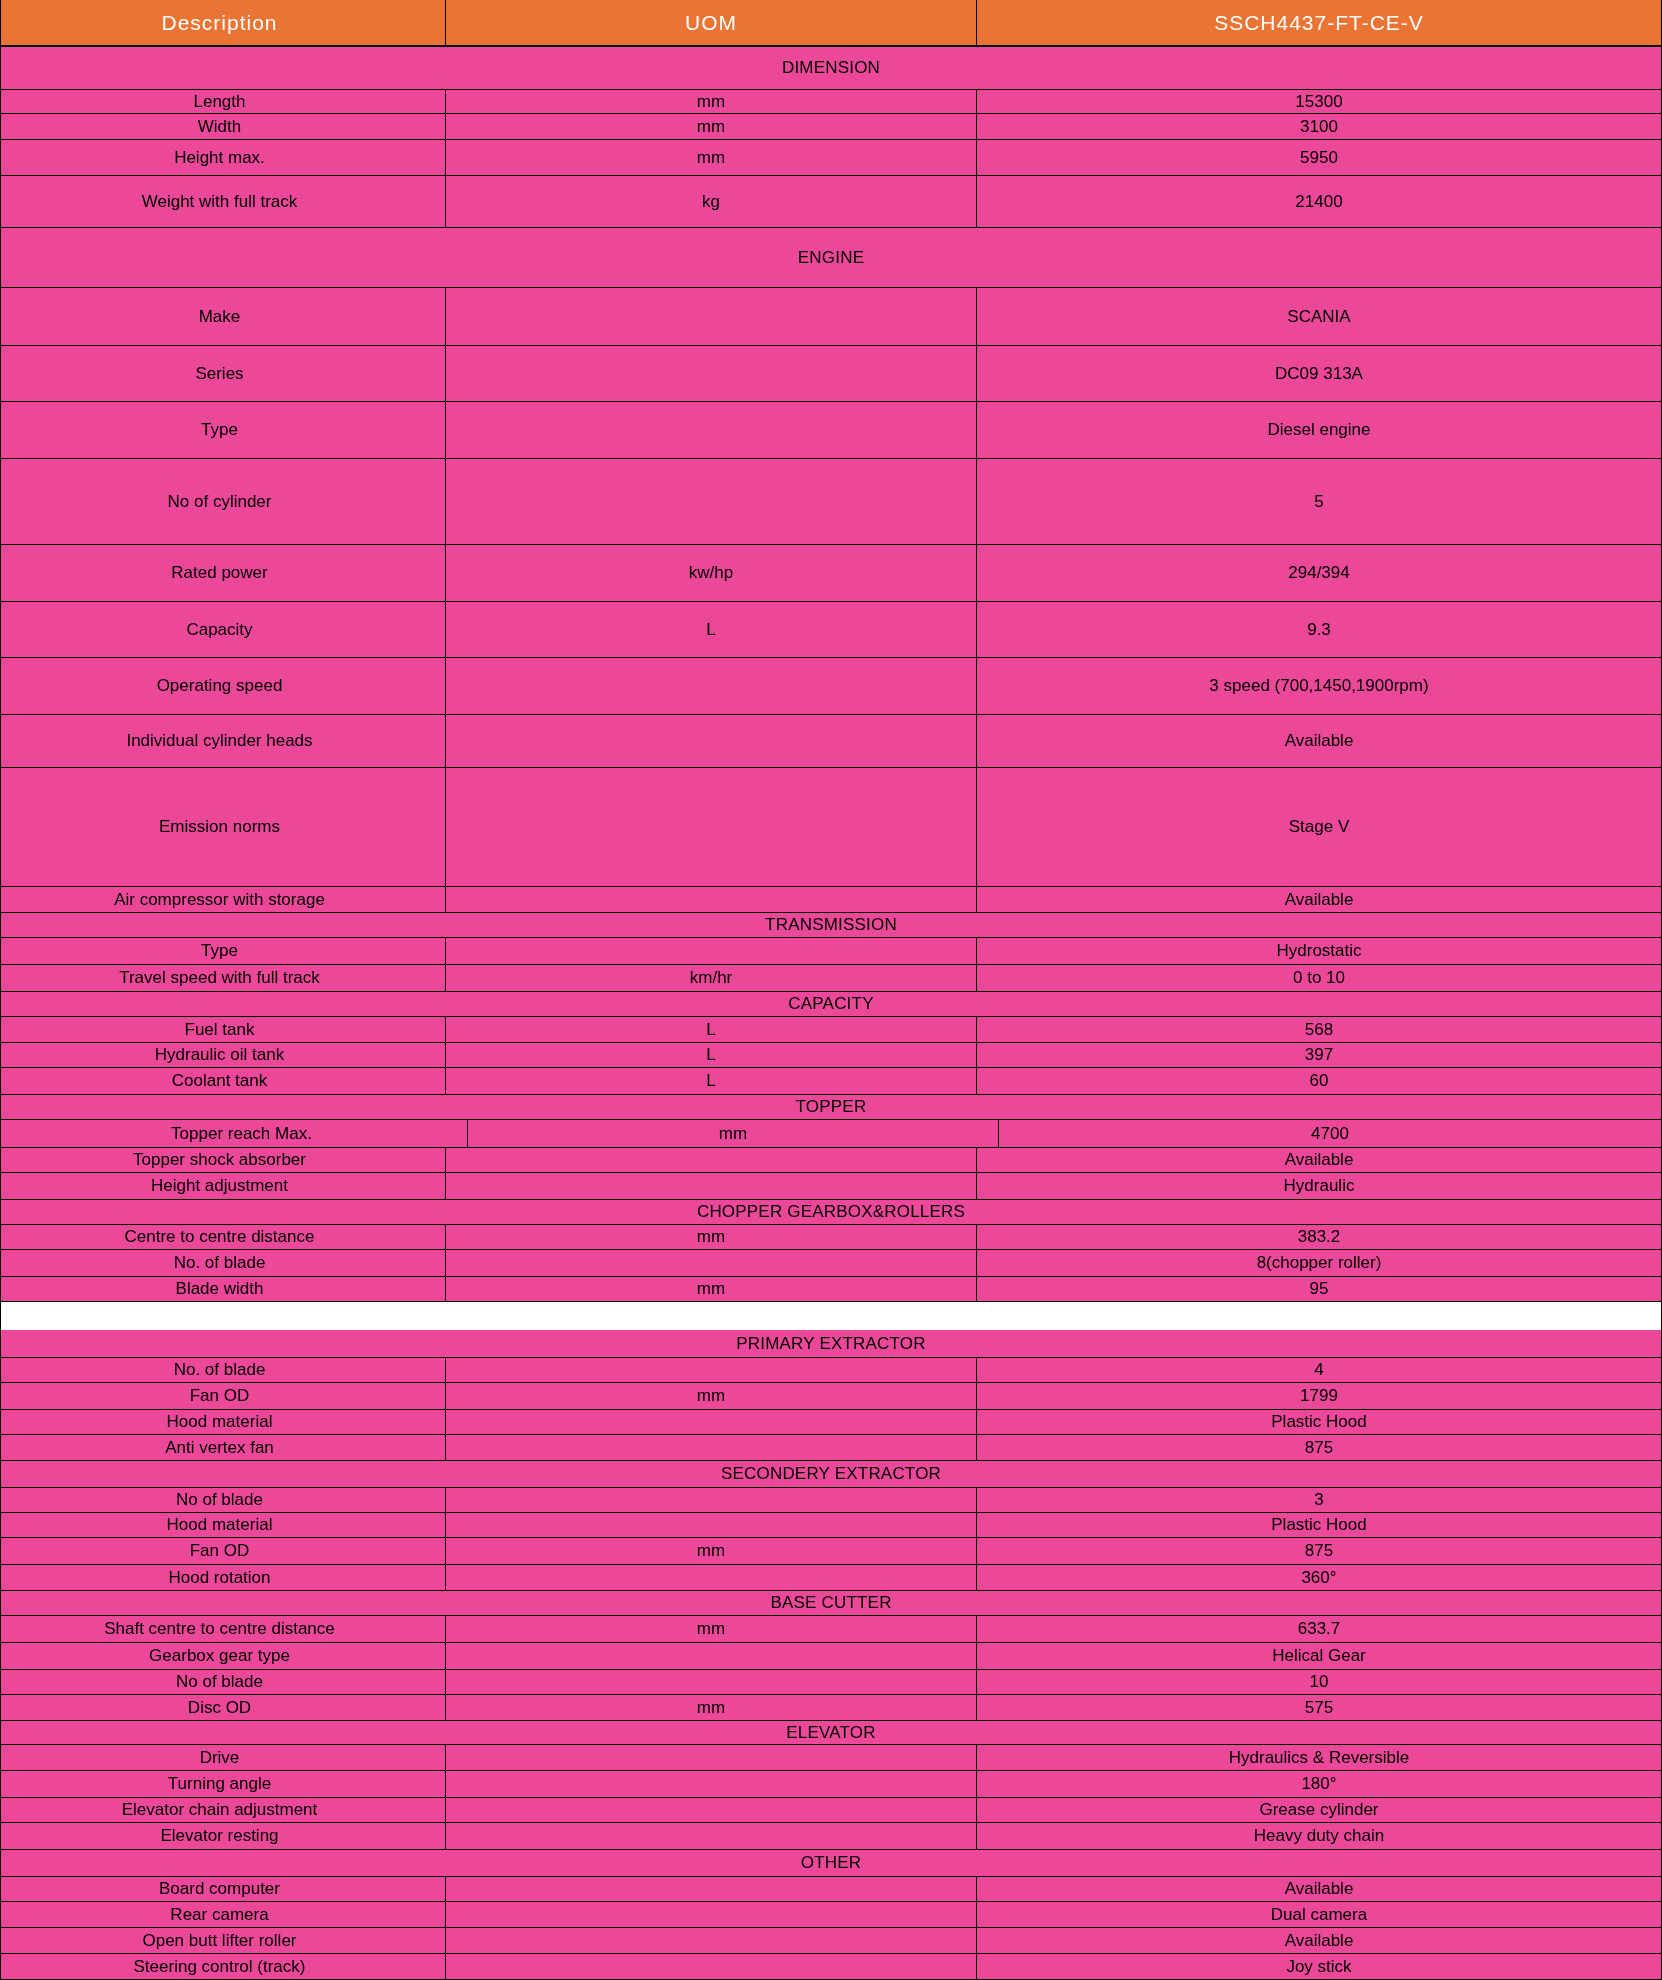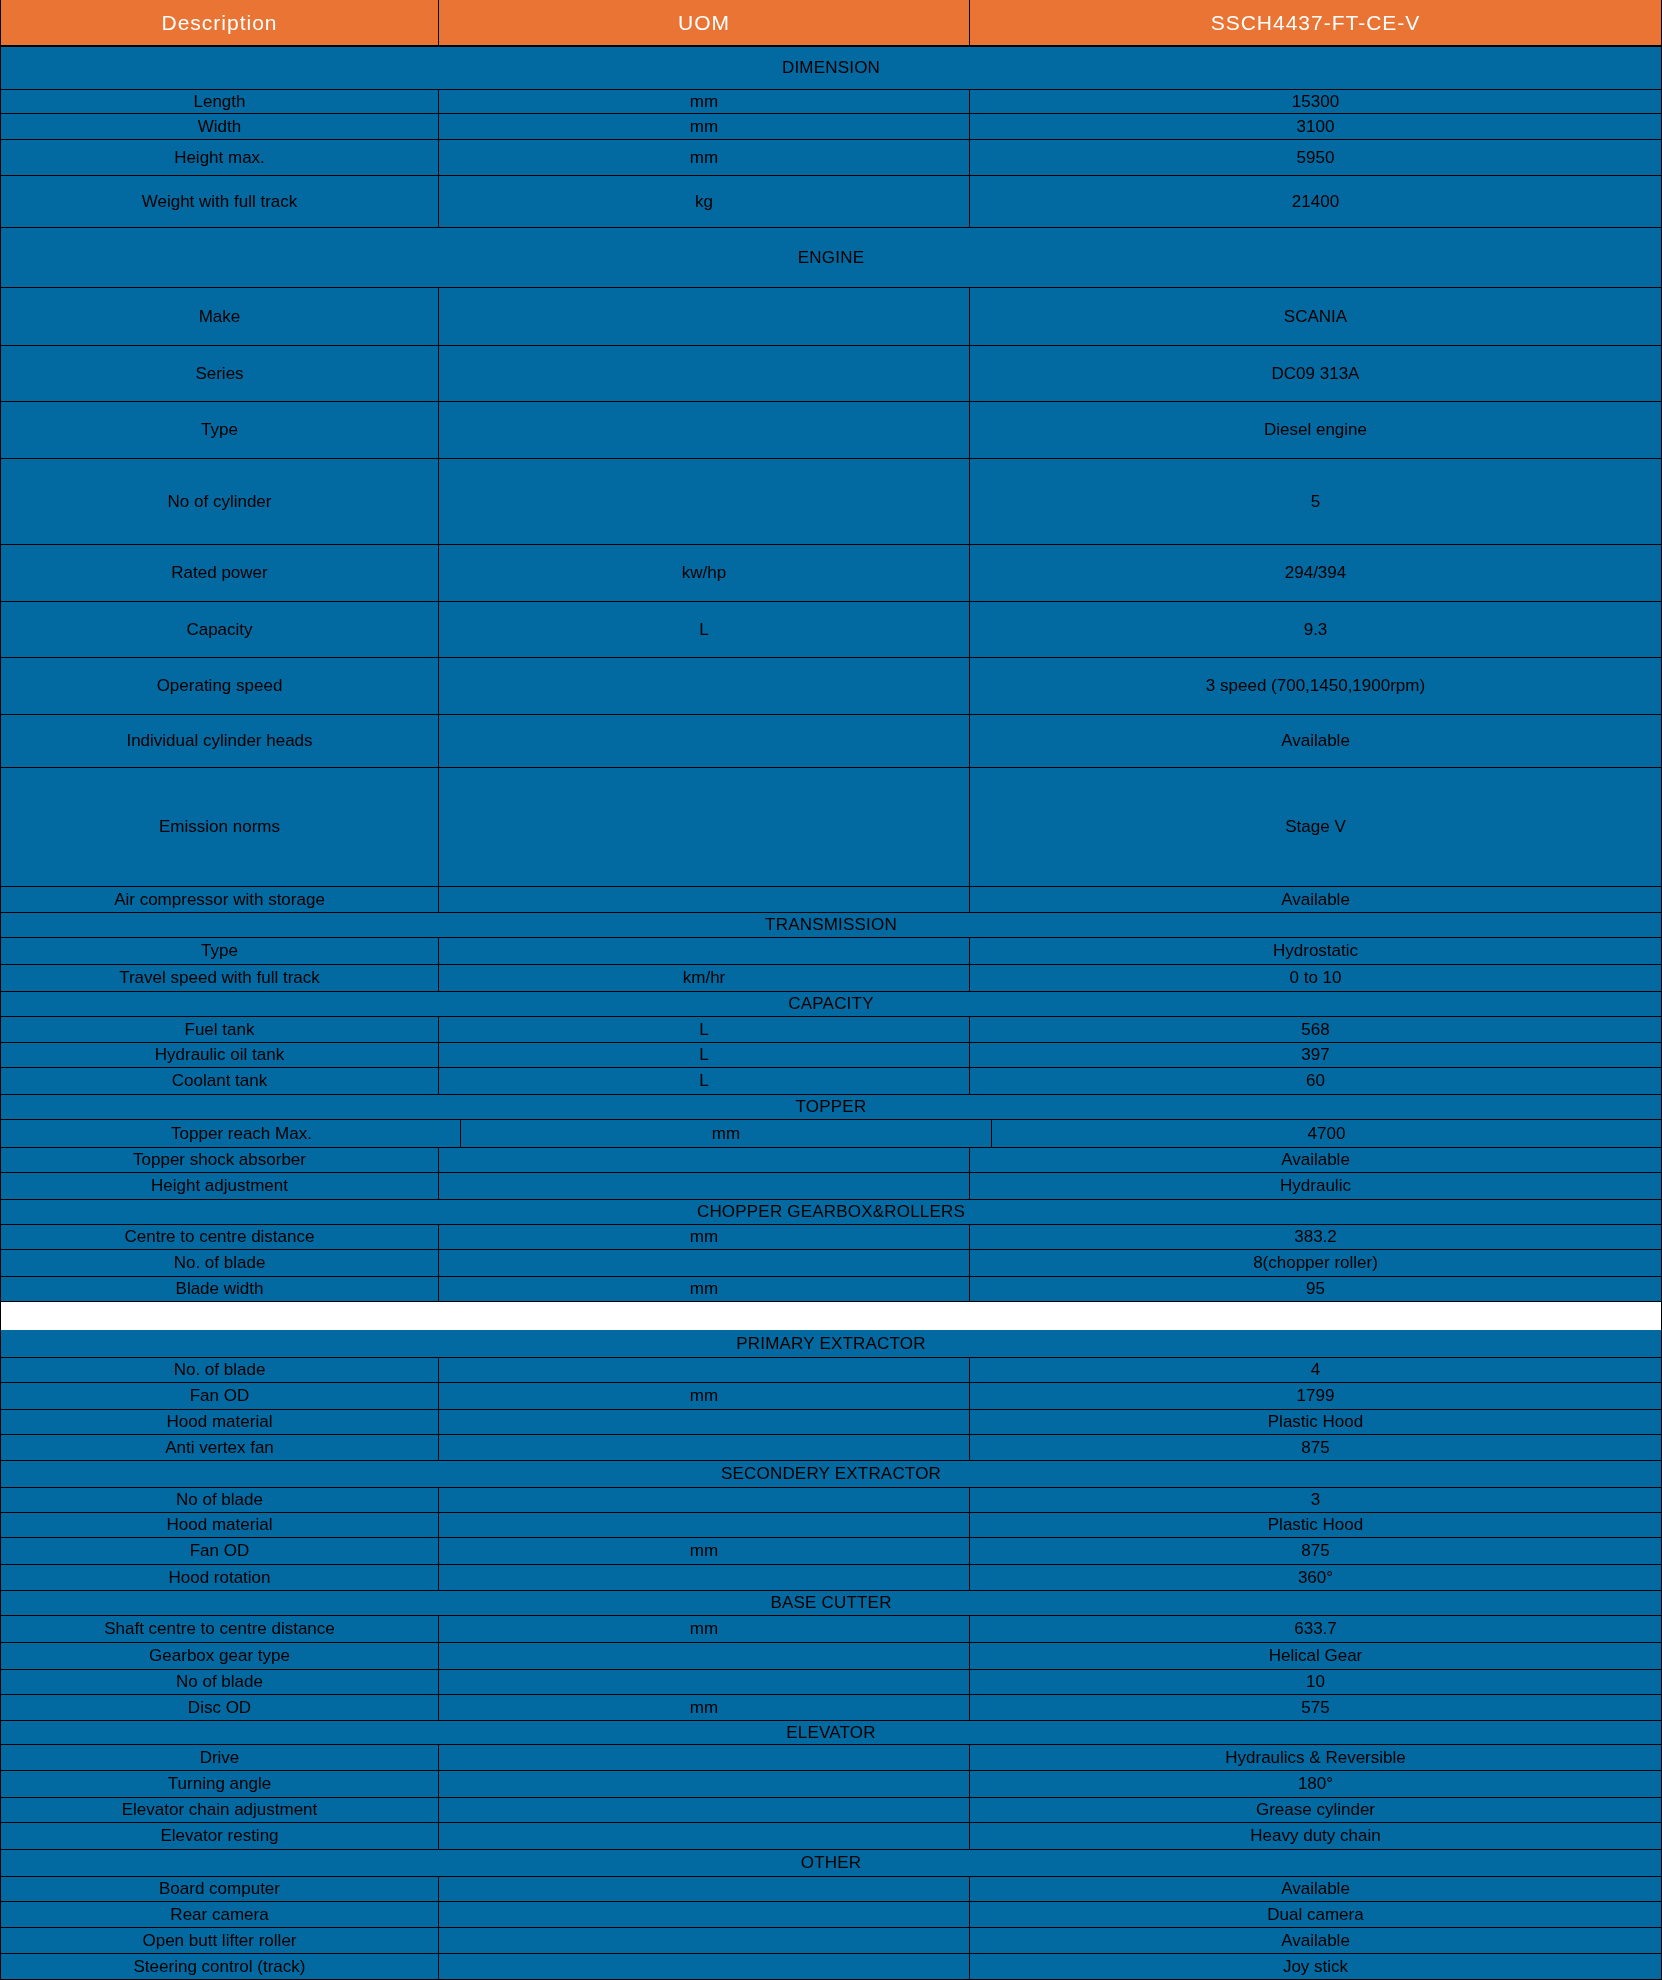--- a/index.html
+++ b/index.html
@@ -30,32 +30,32 @@
     box-sizing:border-box;
     color:#ffffff;
     font-size:21px;
     font-weight:400;
     letter-spacing:1px;
   }
   .row{
     display:flex;
     border-bottom:1.5px solid var(--grid);
     box-sizing:border-box;
-    background:#0369a1;
+    background:#ec4899;
   }
   .cell{
     display:flex;align-items:center;justify-content:center;
     box-sizing:border-box;
     font-size:17px;
     line-height:1.15;
     text-align:center;
     overflow:hidden;
   }
   .col-desc{width:437px;}
-  .col-uom{width:531px;border-left:1.5px solid var(--grid);}
+  .col-uom{width:531px;border-left:1.5px solid var(--grid);margin-left:7px;}
   .col-val{flex:1;border-left:1.5px solid var(--grid);}
   .section-cell{width:100%;font-size:17px;letter-spacing:0.2px;}
 </style>
 </head>
 <body>
 
 <div class="spec-table">
   <div class="header-row">
     <div class="header-cell col-desc">Description</div>
     <div class="header-cell col-uom">UOM</div>

